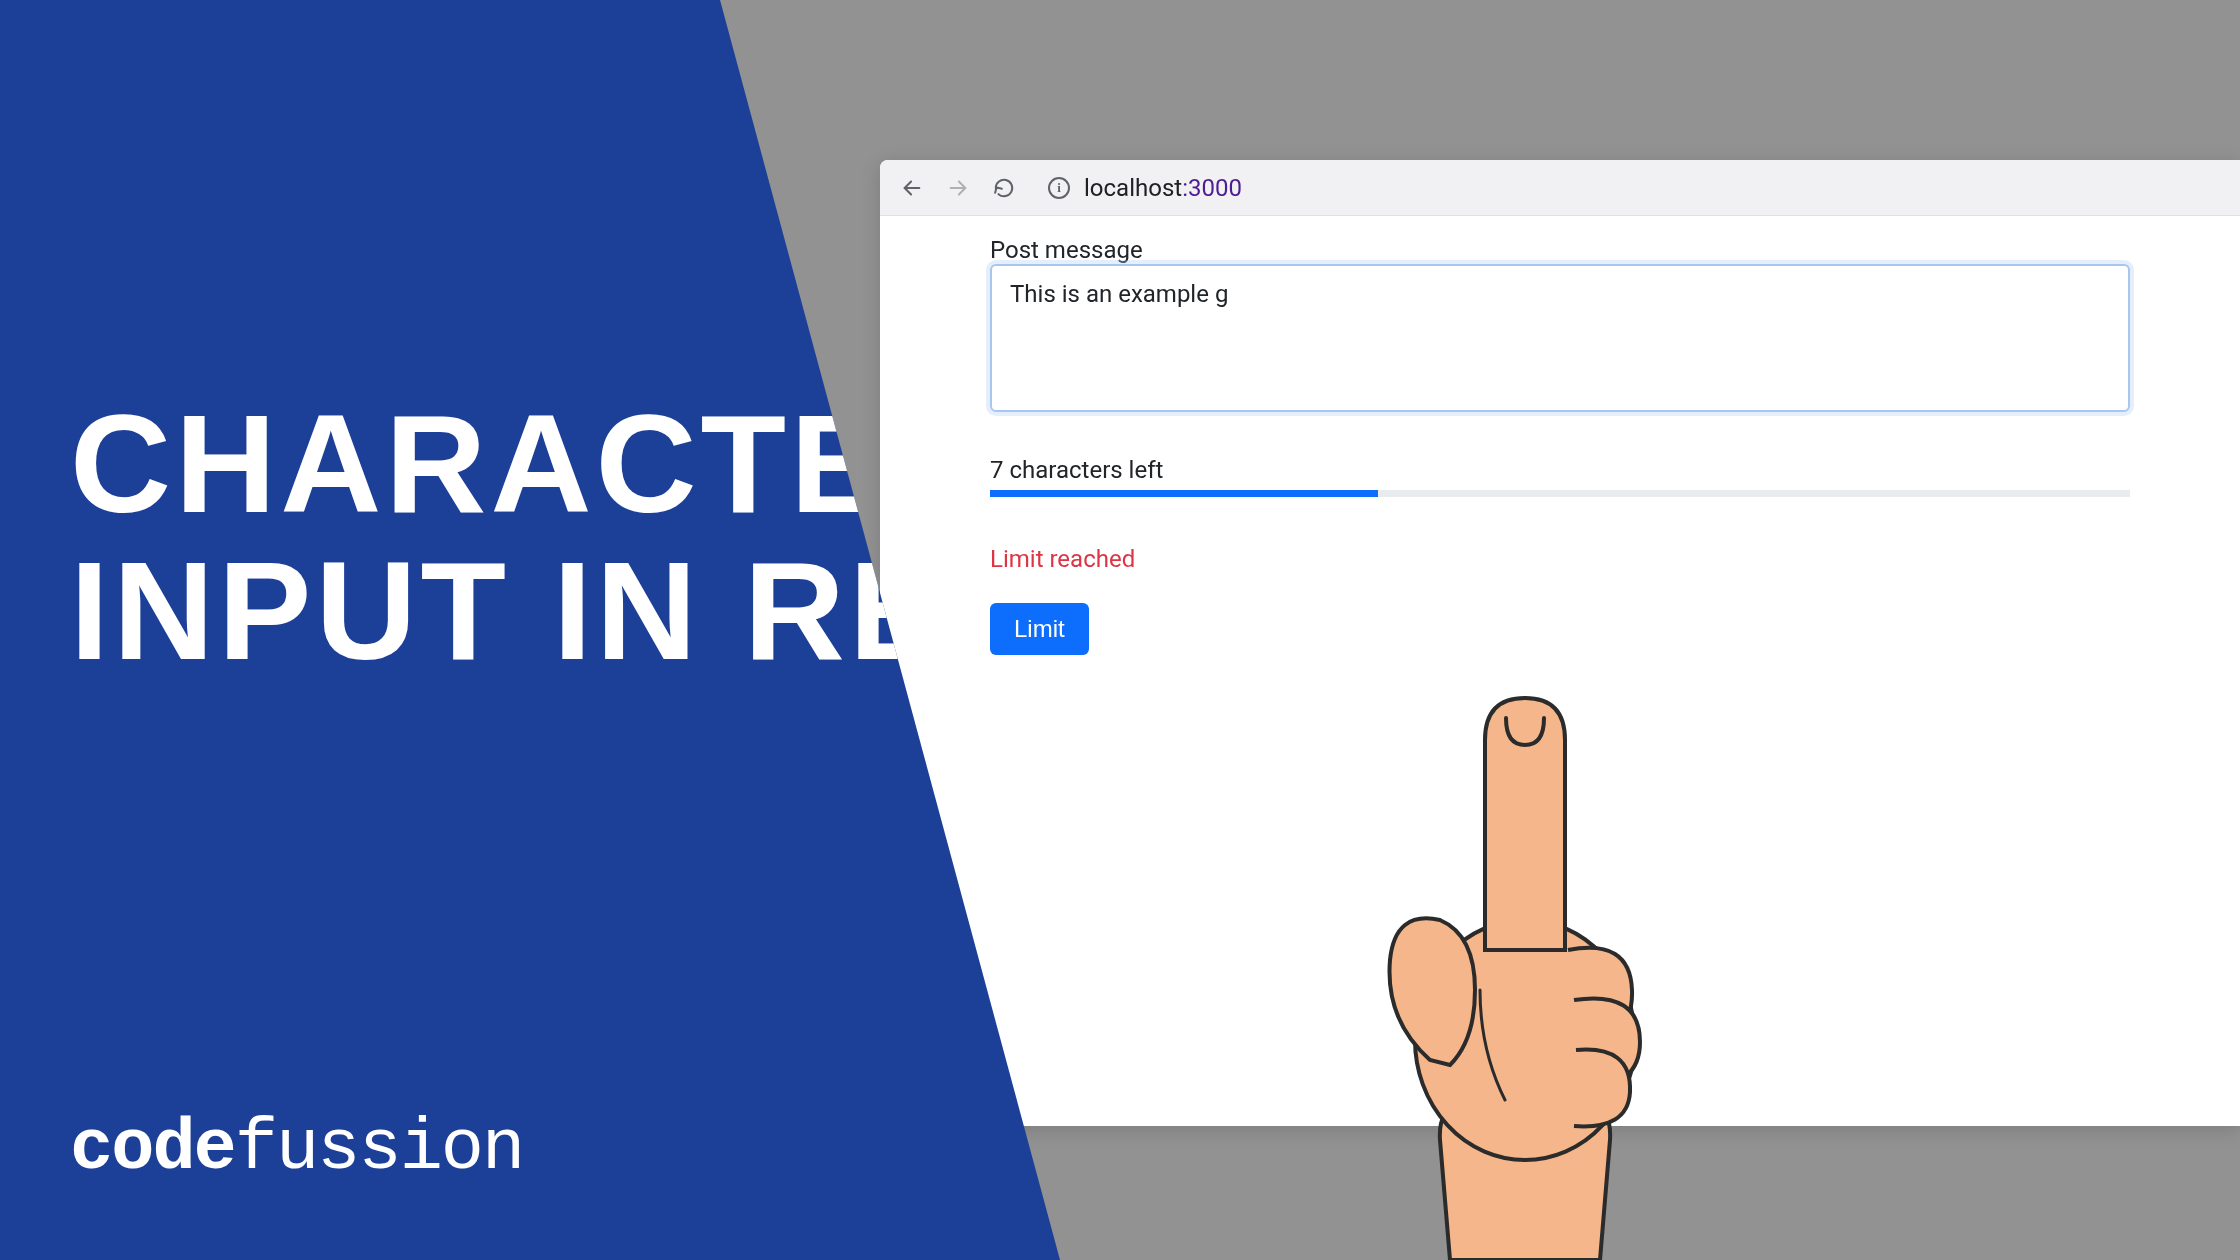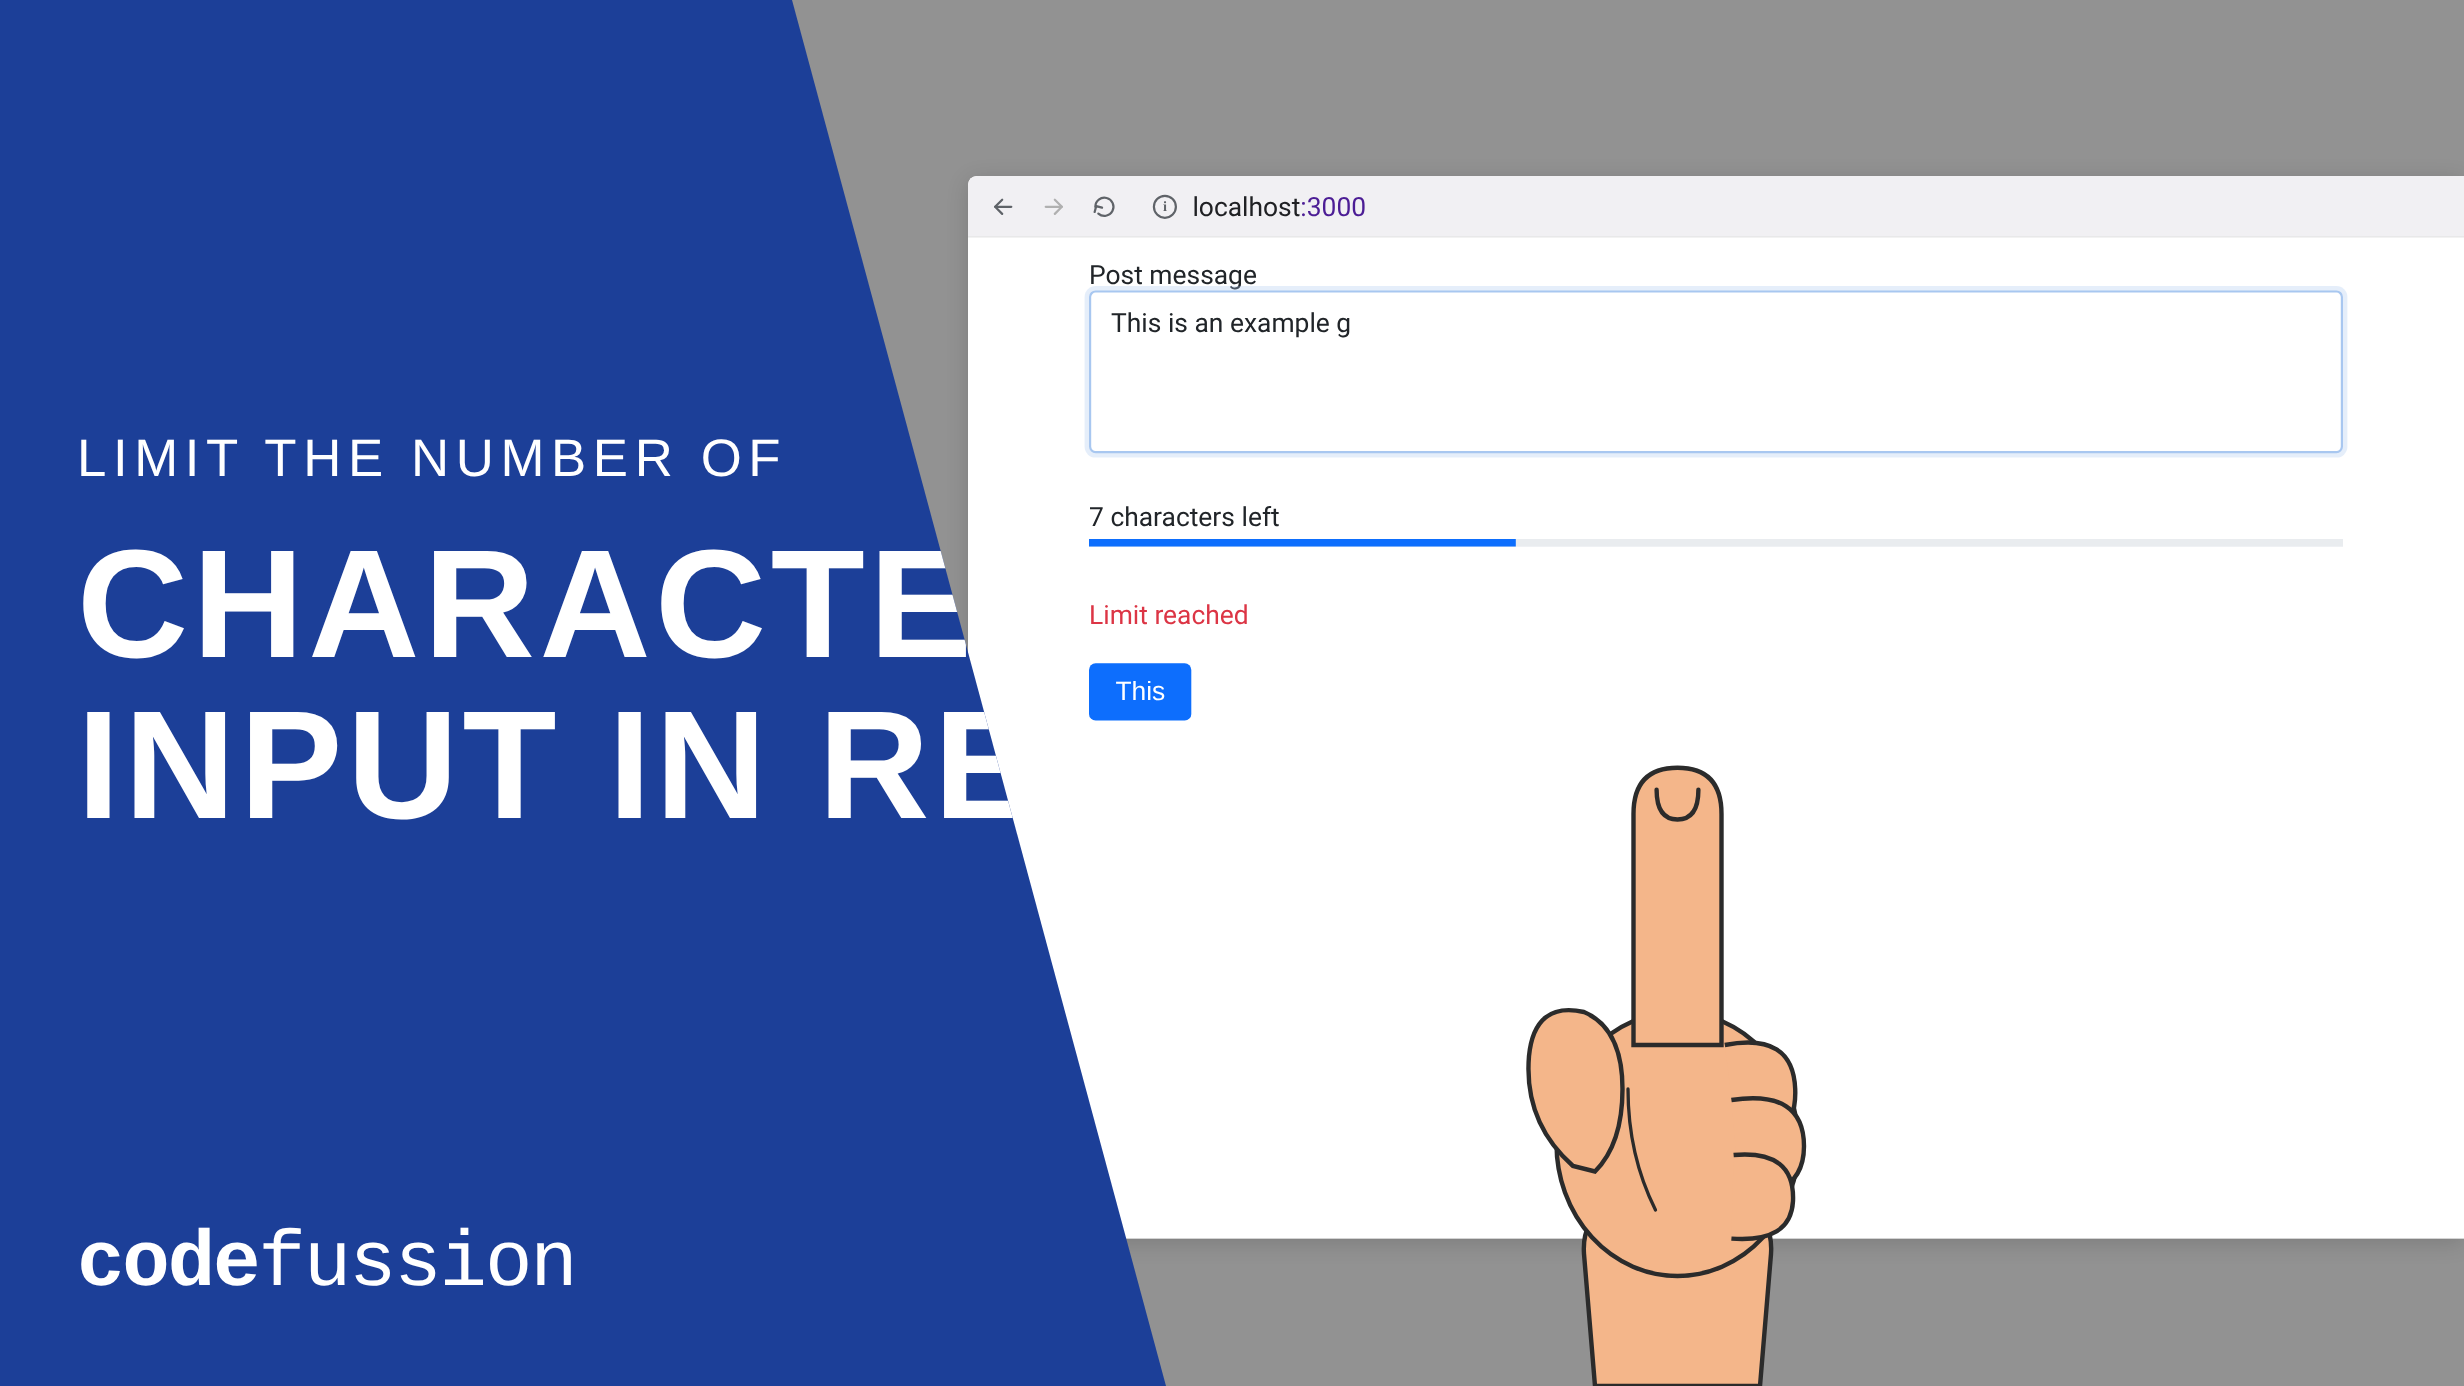--- a/index.html
+++ b/index.html
@@ -214,21 +214,20 @@
       z-index: 3;
       width: 380px;
       height: 580px;
     }
   </style>
 </head>
 <body>
 
 <div class="blue-panel">
   <div class="title-block">
-    <div class="subtitle">LIMIT THE NUMBER OF</div>
     <div class="main-title">
       <div>CHARACTER</div>
       <div>INPUT IN REACT</div>
     </div>
   </div>
   <div class="brand-logo">
     <span class="bold-part">code</span><span class="light-part">fussion</span>
   </div>
 </div>
 
@@ -266,21 +265,21 @@
     
     <div class="progress-section">
       <div class="chars-left">7 characters left</div>
       <div class="progress-bar-bg">
         <div class="progress-bar-fill"></div>
       </div>
     </div>
     
     <div class="limit-warning">Limit reached</div>
     
-    <button class="post-button">This</button>
+    <button class="post-button">Limit</button>
   </div>
 </div>
 
 <div class="hand-illustration">
   <svg width="380" height="580" viewBox="0 0 380 580">
 
     <path d="M 120 580 L 110 460 Q 108 430 130 420 L 260 420 Q 282 430 280 460 L 270 580 Z" fill="#f4b68a" stroke="#2b2b2b" stroke-width="4"></path>
 
     <ellipse cx="195" cy="360" rx="110" ry="120" fill="#f4b68a" stroke="#2b2b2b" stroke-width="4"></ellipse>
 

